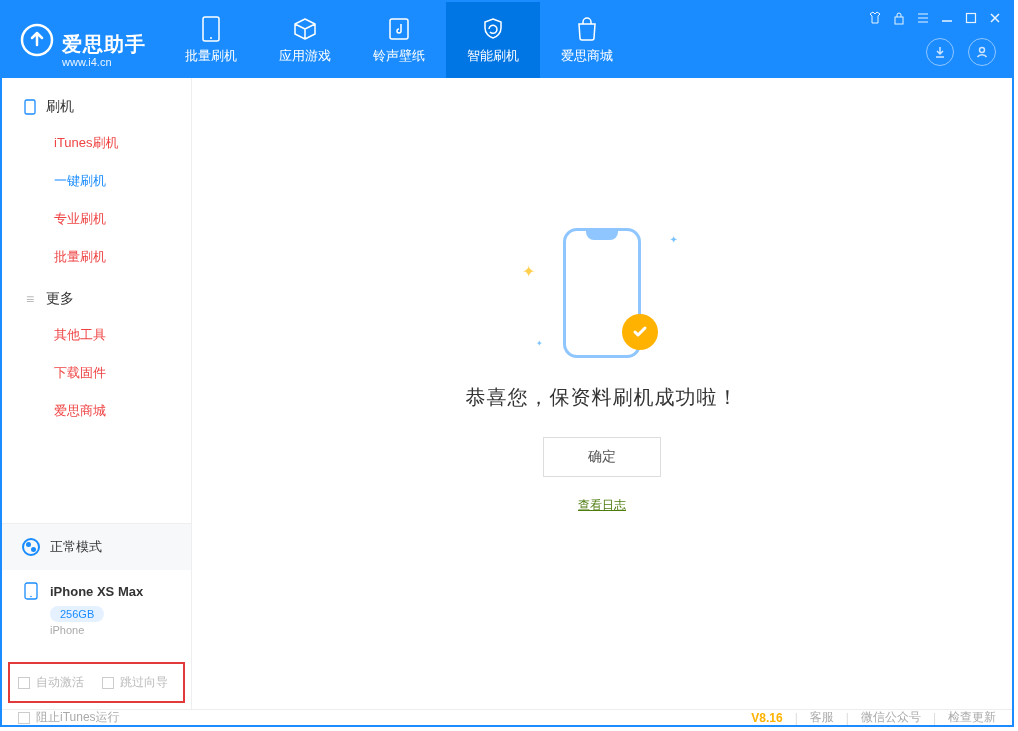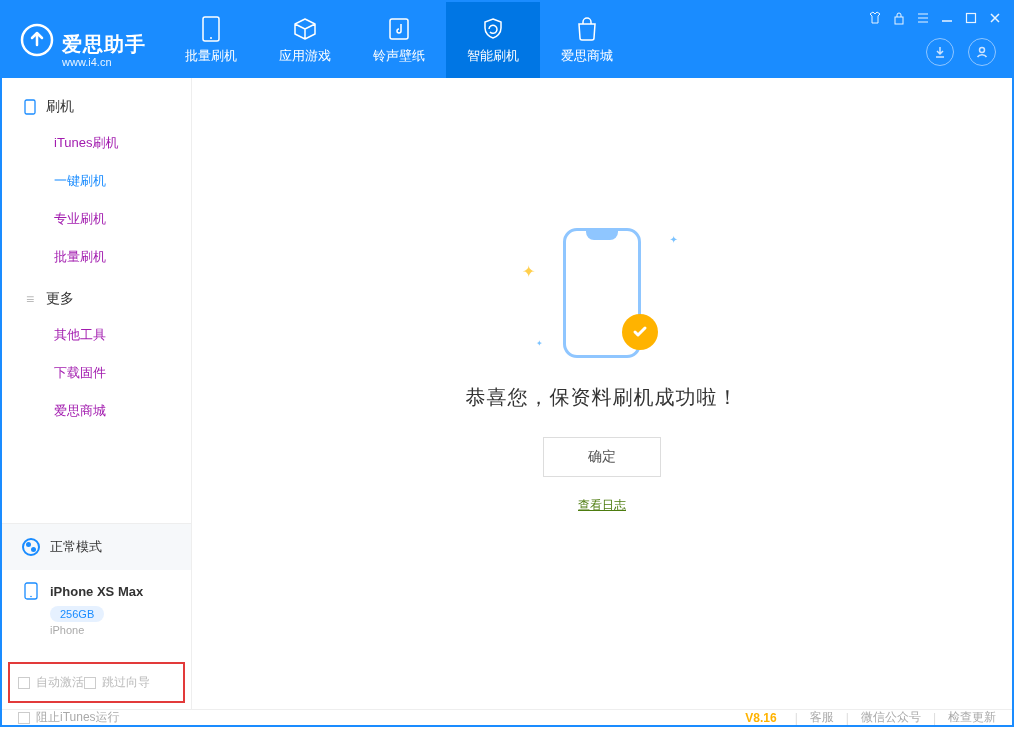--- a/index.html
+++ b/index.html
@@ -22,35 +22,35 @@
   .win-controls span { width:14px; height:14px; display:inline-flex; align-items:center; justify-content:center; font-size:13px; cursor:pointer; opacity:.9;}
   .header-action-icons { display:flex; gap: 14px; margin-top: 10px; margin-right: 6px;}
   .header-action-icons .circ { width:28px; height:28px; border:1.5px solid #8fc6ff; border-radius:50%; display:flex; align-items:center; justify-content:center; cursor:pointer;}
   .header-action-icons .circ svg { stroke:#cde4ff; }
   
   .body { flex:1; display:flex; min-height:0; }
   .sidebar { width: 190px; border-right: 1px solid #eee; display:flex; flex-direction:column; }
   .side-scroll { flex:1; overflow:auto; padding-top:6px;}
   .side-group-header { display:flex; align-items:center; gap:8px; padding: 14px 20px 8px 20px; font-size: 14px; color:#333;}
   .side-group-header .hicon { width:16px; display:flex; justify-content:center; color:#1a8cff; font-size:14px;}
-  .side-item { padding: 10px 10px 10px 52px; font-size:13px; color:#a21caf; cursor:pointer;}
+  .side-item { padding: 10px 10px 10px 52px; font-size:13px; color:#ef4444; cursor:pointer;}
   .side-item.active { color:#1a8cff; }
   .side-bottom { border-top:1px solid #eee; }
   .mode-row { display:flex; align-items:center; gap:10px; padding: 14px 20px; background:#f6f8fa;}
   .mode-icon { width:18px; height:18px; border-radius:50%; border:2px solid #1a8cff; position:relative;}
   .mode-icon:before, .mode-icon:after { content:""; position:absolute; background:#1a8cff; border-radius:50%;}
   .mode-icon:before { width:5px; height:5px; left:2px; top:2px;}
   .mode-icon:after { width:5px; height:5px; right:2px; bottom:2px;}
   .device-row { padding: 12px 20px 10px 20px;}
   .device-top { display:flex; align-items:center; gap:10px;}
   .device-icon { width:18px; height:18px; display:flex; align-items:center; justify-content:center;}
   .device-name { font-weight:bold; color:#333; font-size:13px;}
   .capacity-pill { display:inline-block; background:#e6f1ff; color:#1a8cff; font-size:11px; padding:2px 10px; border-radius:10px; margin:6px 0 2px 28px;}
   .device-type { font-size:11px; color:#aaa; margin-left:28px;}
-  .red-box { border: 2px solid #e23a3a; margin: 16px 6px 6px 6px; padding: 10px 8px; display:flex; align-items:center;}
+  .red-box { border: 2px solid #e23a3a; margin: 16px 6px 6px 6px; padding: 10px 8px; display:flex; gap: 18px; align-items:center;}
   .chk { display:flex; align-items:center; gap:6px; color:#bbb; font-size:12px; cursor:pointer;}
   .chk .box { width:12px; height:12px; border:1px solid #ccc; }
   
   .main { flex:1; display:flex; flex-direction:column; align-items:center; justify-content:flex-start; padding-top: 140px;}
   .illus { position:relative; width: 200px; height: 150px; display:flex; align-items:center; justify-content:center;}
   .phone { width: 78px; height: 130px; border: 3px solid #8fc6ff; border-radius: 14px; background:#fff; position:relative;}
   .phone:before{content:"";position:absolute;top:-3px;left:20px;right:20px;height:12px;background:#8fc6ff;border-radius:0 0 8px 8px;}
   .check-badge { position:absolute; right: 44px; bottom: 18px; width:36px; height:36px; background:#ffb300; border-radius:50%; display:flex; align-items:center; justify-content:center;}
   .check-badge svg { stroke:#fff; }
   .sparkle { position:absolute; color:#ffcf4d; font-size:16px;}
@@ -59,21 +59,21 @@
   .sparkle.s3 { left: 34px; bottom: 20px; color:#7ac2ff; font-size:8px;}
   .success-text { font-size: 20px; color:#333; margin-top: 16px; letter-spacing:1px;}
   .ok-btn { margin-top: 26px; border:1px solid #ddd; background:#fff; padding: 10px 44px; font-size:14px; cursor:pointer; color:#555;}
   .log-link { margin-top: 20px; font-size:12px; color:#4d7c0f; cursor:pointer; text-decoration:underline;}
   
   .footer { height: 16px; border-top:1px solid #eee; display:flex; align-items:center; padding: 0 16px; font-size:12px; color:#aaa;}
   .footer .chk { color:#aaa;}
   .footer-right { margin-left:auto; display:flex; align-items:center; gap: 12px;}
   .footer-right .sep { color:#ddd;}
   .footer-right .lnk { cursor:pointer;}
-  .version { color:#ffb300; font-weight:bold; margin-right: 6px;}
+  .version { color:#ffb300; font-weight:bold; margin-right: 0;}
 </style>
 </head>
 <body>
 
 <div class="window">
 
   <div class="header">
     <div class="logo-block">
       <svg width="34" height="34" viewBox="0 0 34 34">
           <circle cx="17" cy="17" r="15" fill="none" stroke="#fff" stroke-width="2.5"></circle>

